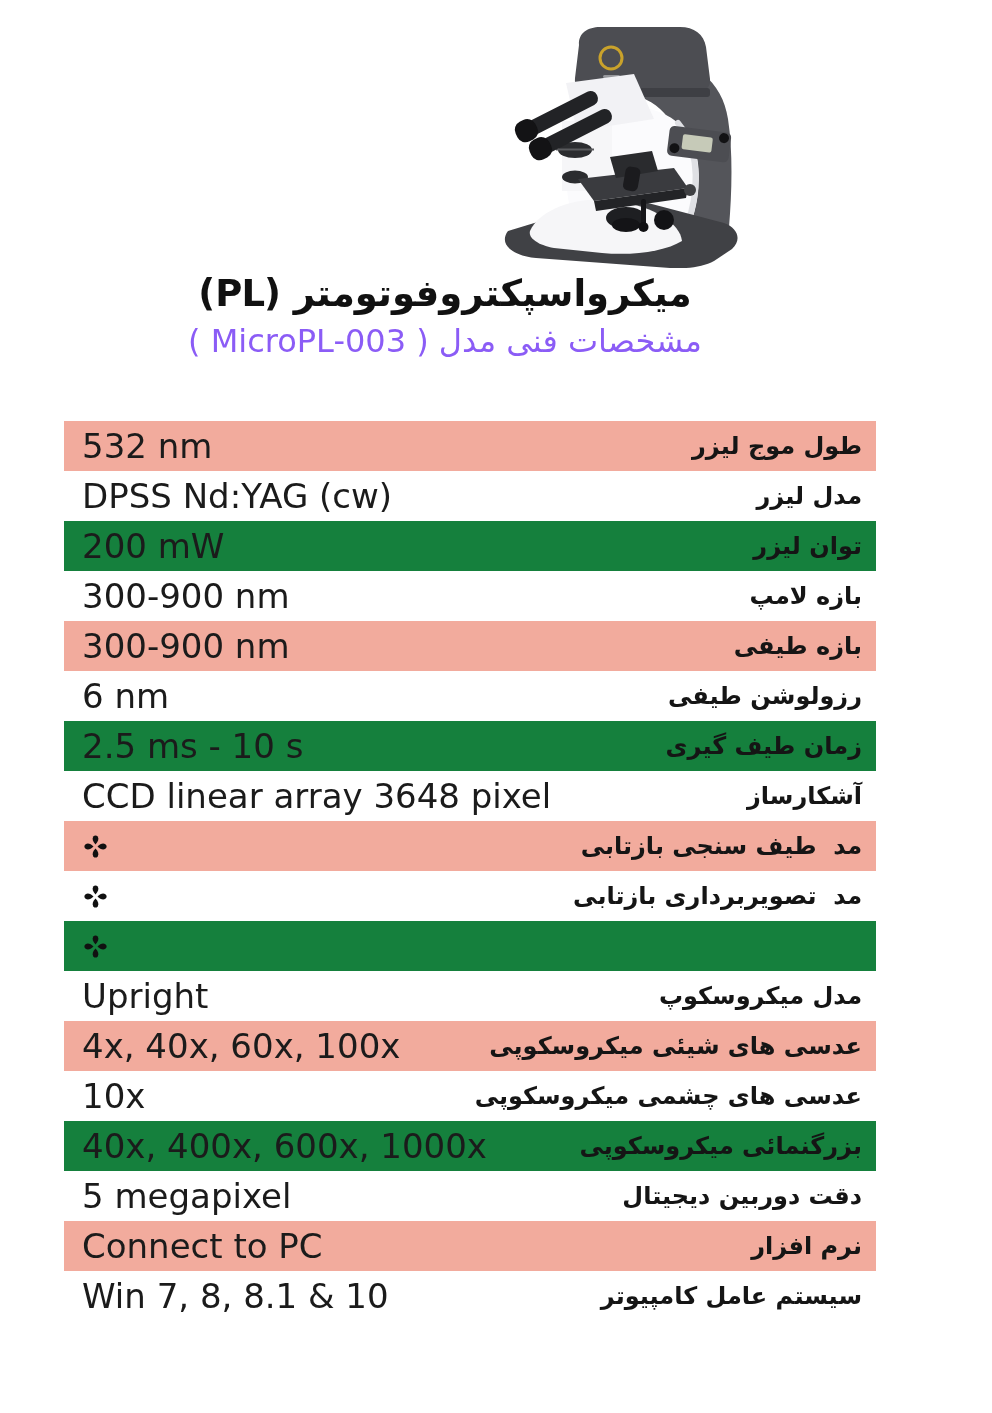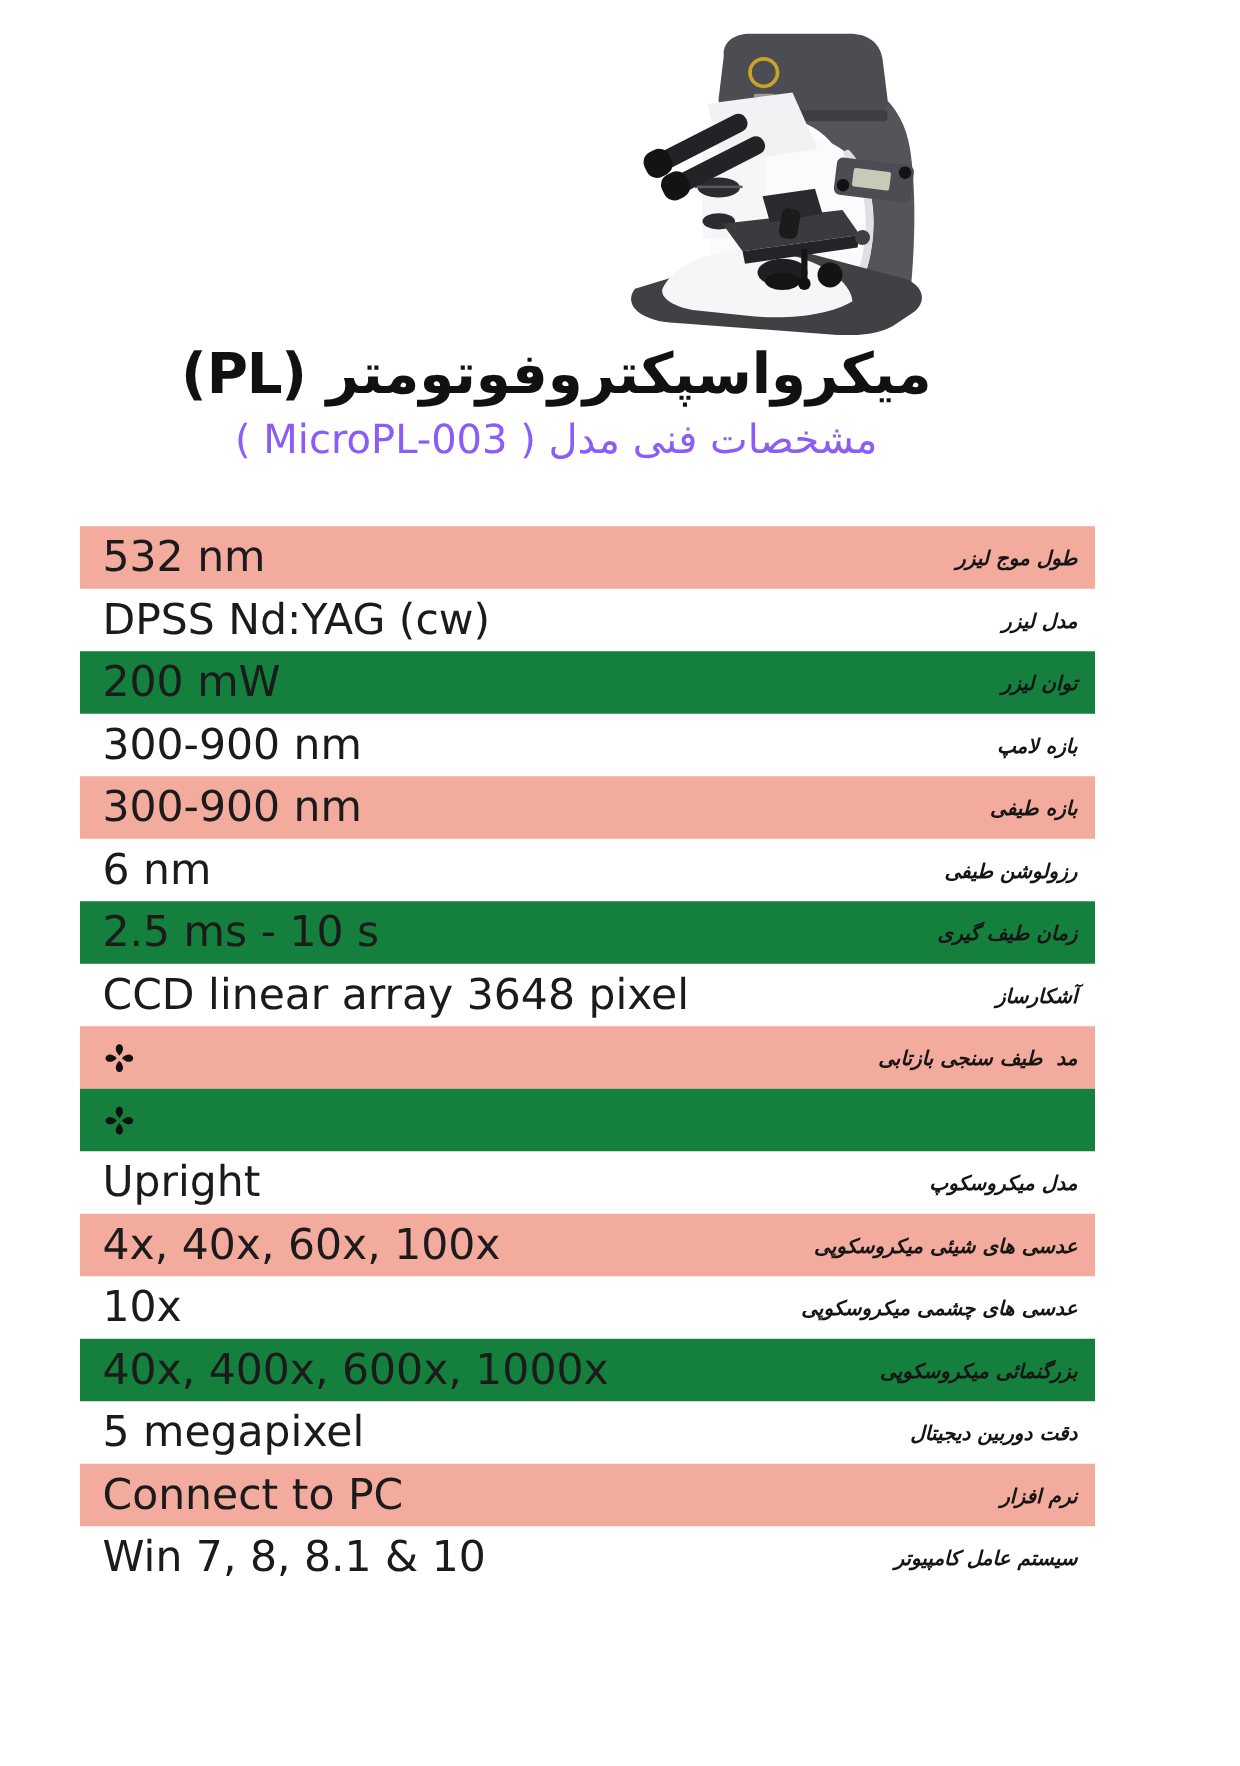--- a/index.html
+++ b/index.html
@@ -9,43 +9,43 @@
     position:relative;color:#1b1b1b;
   }
   .page{position:absolute;inset:0;}
 
   
   .product-image{position:absolute;left:482px;top:16px;width:270px;height:252px;}
 
   
   .header{position:absolute;left:0;top:272px;width:890px;text-align:center;}
   .page-title{
-    margin:0;font-size:45px;font-weight:bold;color:#111111;line-height:1.2;
+    margin:0;font-size:37px;font-weight:bold;color:#111111;line-height:1.2;
     letter-spacing:-1px;
   }
   .page-subtitle{
     margin:6px 0 0 0;font-size:32px;font-weight:normal;color:#8b5cf6;line-height:1.2;
   }
 
   
   .spec-table{position:absolute;left:64px;top:421px;width:812px;}
   .row{
     height:50px;display:flex;align-items:center;justify-content:space-between;
     background:transparent;
   }
   .row.bg-salmon{background:#F2AB9D;}
   .row.bg-gray{background:#15803d;}
   .row.bg-white{background:transparent;}
   .cell-value{
     padding-left:18px;font-size:34px;color:#1b1b1b;direction:ltr;
     display:flex;align-items:center;white-space:pre-wrap;
   }
   .cell-label{
-    padding-right:14px;font-size:16px;font-weight:bold;color:#151515;
-    direction:rtl;text-align:right;white-space:pre-wrap;font-style:italic;
+    padding-right:14px;font-size:24px;font-weight:bold;color:#151515;
+    direction:rtl;text-align:right;white-space:pre-wrap;
   }
   .cell-value svg{display:block;}
 </style>
 </head>
 <body>
 
 <div class="page">
 
   <div class="product-image">
     <svg width="270" height="252" viewBox="0 0 270 250">
@@ -165,29 +165,40 @@
         <span class="cell-value"><svg width="27" height="27" viewBox="0 0 27 27">
             <g fill="#111111">
               <path d="M13.5 11.5 C10.8 8.8 9.8 5.8 11.3 3.6 C12.4 2 14.6 2 15.7 3.6 C17.2 5.8 16.2 8.8 13.5 11.5 Z"></path>
               <path transform="rotate(90 13.5 13.5)" d="M13.5 11.5 C10.8 8.8 9.8 5.8 11.3 3.6 C12.4 2 14.6 2 15.7 3.6 C17.2 5.8 16.2 8.8 13.5 11.5 Z"></path>
               <path transform="rotate(180 13.5 13.5)" d="M13.5 11.5 C10.8 8.8 9.8 5.8 11.3 3.6 C12.4 2 14.6 2 15.7 3.6 C17.2 5.8 16.2 8.8 13.5 11.5 Z"></path>
               <path transform="rotate(270 13.5 13.5)" d="M13.5 11.5 C10.8 8.8 9.8 5.8 11.3 3.6 C12.4 2 14.6 2 15.7 3.6 C17.2 5.8 16.2 8.8 13.5 11.5 Z"></path>
             </g>
           </svg></span>
         <span class="cell-label" dir="rtl">مد  طیف سنجی بازتابی</span>
       </div>
-      <div class="row bg-gray">
+      <div class="row bg-white">
         <span class="cell-value"><svg width="27" height="27" viewBox="0 0 27 27">
             <g fill="#111111">
               <path d="M13.5 11.5 C10.8 8.8 9.8 5.8 11.3 3.6 C12.4 2 14.6 2 15.7 3.6 C17.2 5.8 16.2 8.8 13.5 11.5 Z"></path>
               <path transform="rotate(90 13.5 13.5)" d="M13.5 11.5 C10.8 8.8 9.8 5.8 11.3 3.6 C12.4 2 14.6 2 15.7 3.6 C17.2 5.8 16.2 8.8 13.5 11.5 Z"></path>
               <path transform="rotate(180 13.5 13.5)" d="M13.5 11.5 C10.8 8.8 9.8 5.8 11.3 3.6 C12.4 2 14.6 2 15.7 3.6 C17.2 5.8 16.2 8.8 13.5 11.5 Z"></path>
               <path transform="rotate(270 13.5 13.5)" d="M13.5 11.5 C10.8 8.8 9.8 5.8 11.3 3.6 C12.4 2 14.6 2 15.7 3.6 C17.2 5.8 16.2 8.8 13.5 11.5 Z"></path>
             </g>
           </svg></span>
+        <span class="cell-label" dir="rtl">مد  تصویربرداری بازتابی</span>
+      </div>
+      <div class="row bg-gray">
+        <span class="cell-value"><svg width="27" height="27" viewBox="0 0 27 27">
+            <g fill="#111111">
+              <path d="M13.5 11.5 C10.8 8.8 9.8 5.8 11.3 3.6 C12.4 2 14.6 2 15.7 3.6 C17.2 5.8 16.2 8.8 13.5 11.5 Z"></path>
+              <path transform="rotate(90 13.5 13.5)" d="M13.5 11.5 C10.8 8.8 9.8 5.8 11.3 3.6 C12.4 2 14.6 2 15.7 3.6 C17.2 5.8 16.2 8.8 13.5 11.5 Z"></path>
+              <path transform="rotate(180 13.5 13.5)" d="M13.5 11.5 C10.8 8.8 9.8 5.8 11.3 3.6 C12.4 2 14.6 2 15.7 3.6 C17.2 5.8 16.2 8.8 13.5 11.5 Z"></path>
+              <path transform="rotate(270 13.5 13.5)" d="M13.5 11.5 C10.8 8.8 9.8 5.8 11.3 3.6 C12.4 2 14.6 2 15.7 3.6 C17.2 5.8 16.2 8.8 13.5 11.5 Z"></path>
+            </g>
+          </svg></span>
       </div>
       <div class="row bg-white">
         <span class="cell-value">Upright</span>
         <span class="cell-label" dir="rtl">مدل میکروسکوپ</span>
       </div>
       <div class="row bg-salmon">
         <span class="cell-value">4x, 40x, 60x, 100x</span>
         <span class="cell-label" dir="rtl">عدسی های شیئی میکروسکوپی</span>
       </div>
       <div class="row bg-white">

